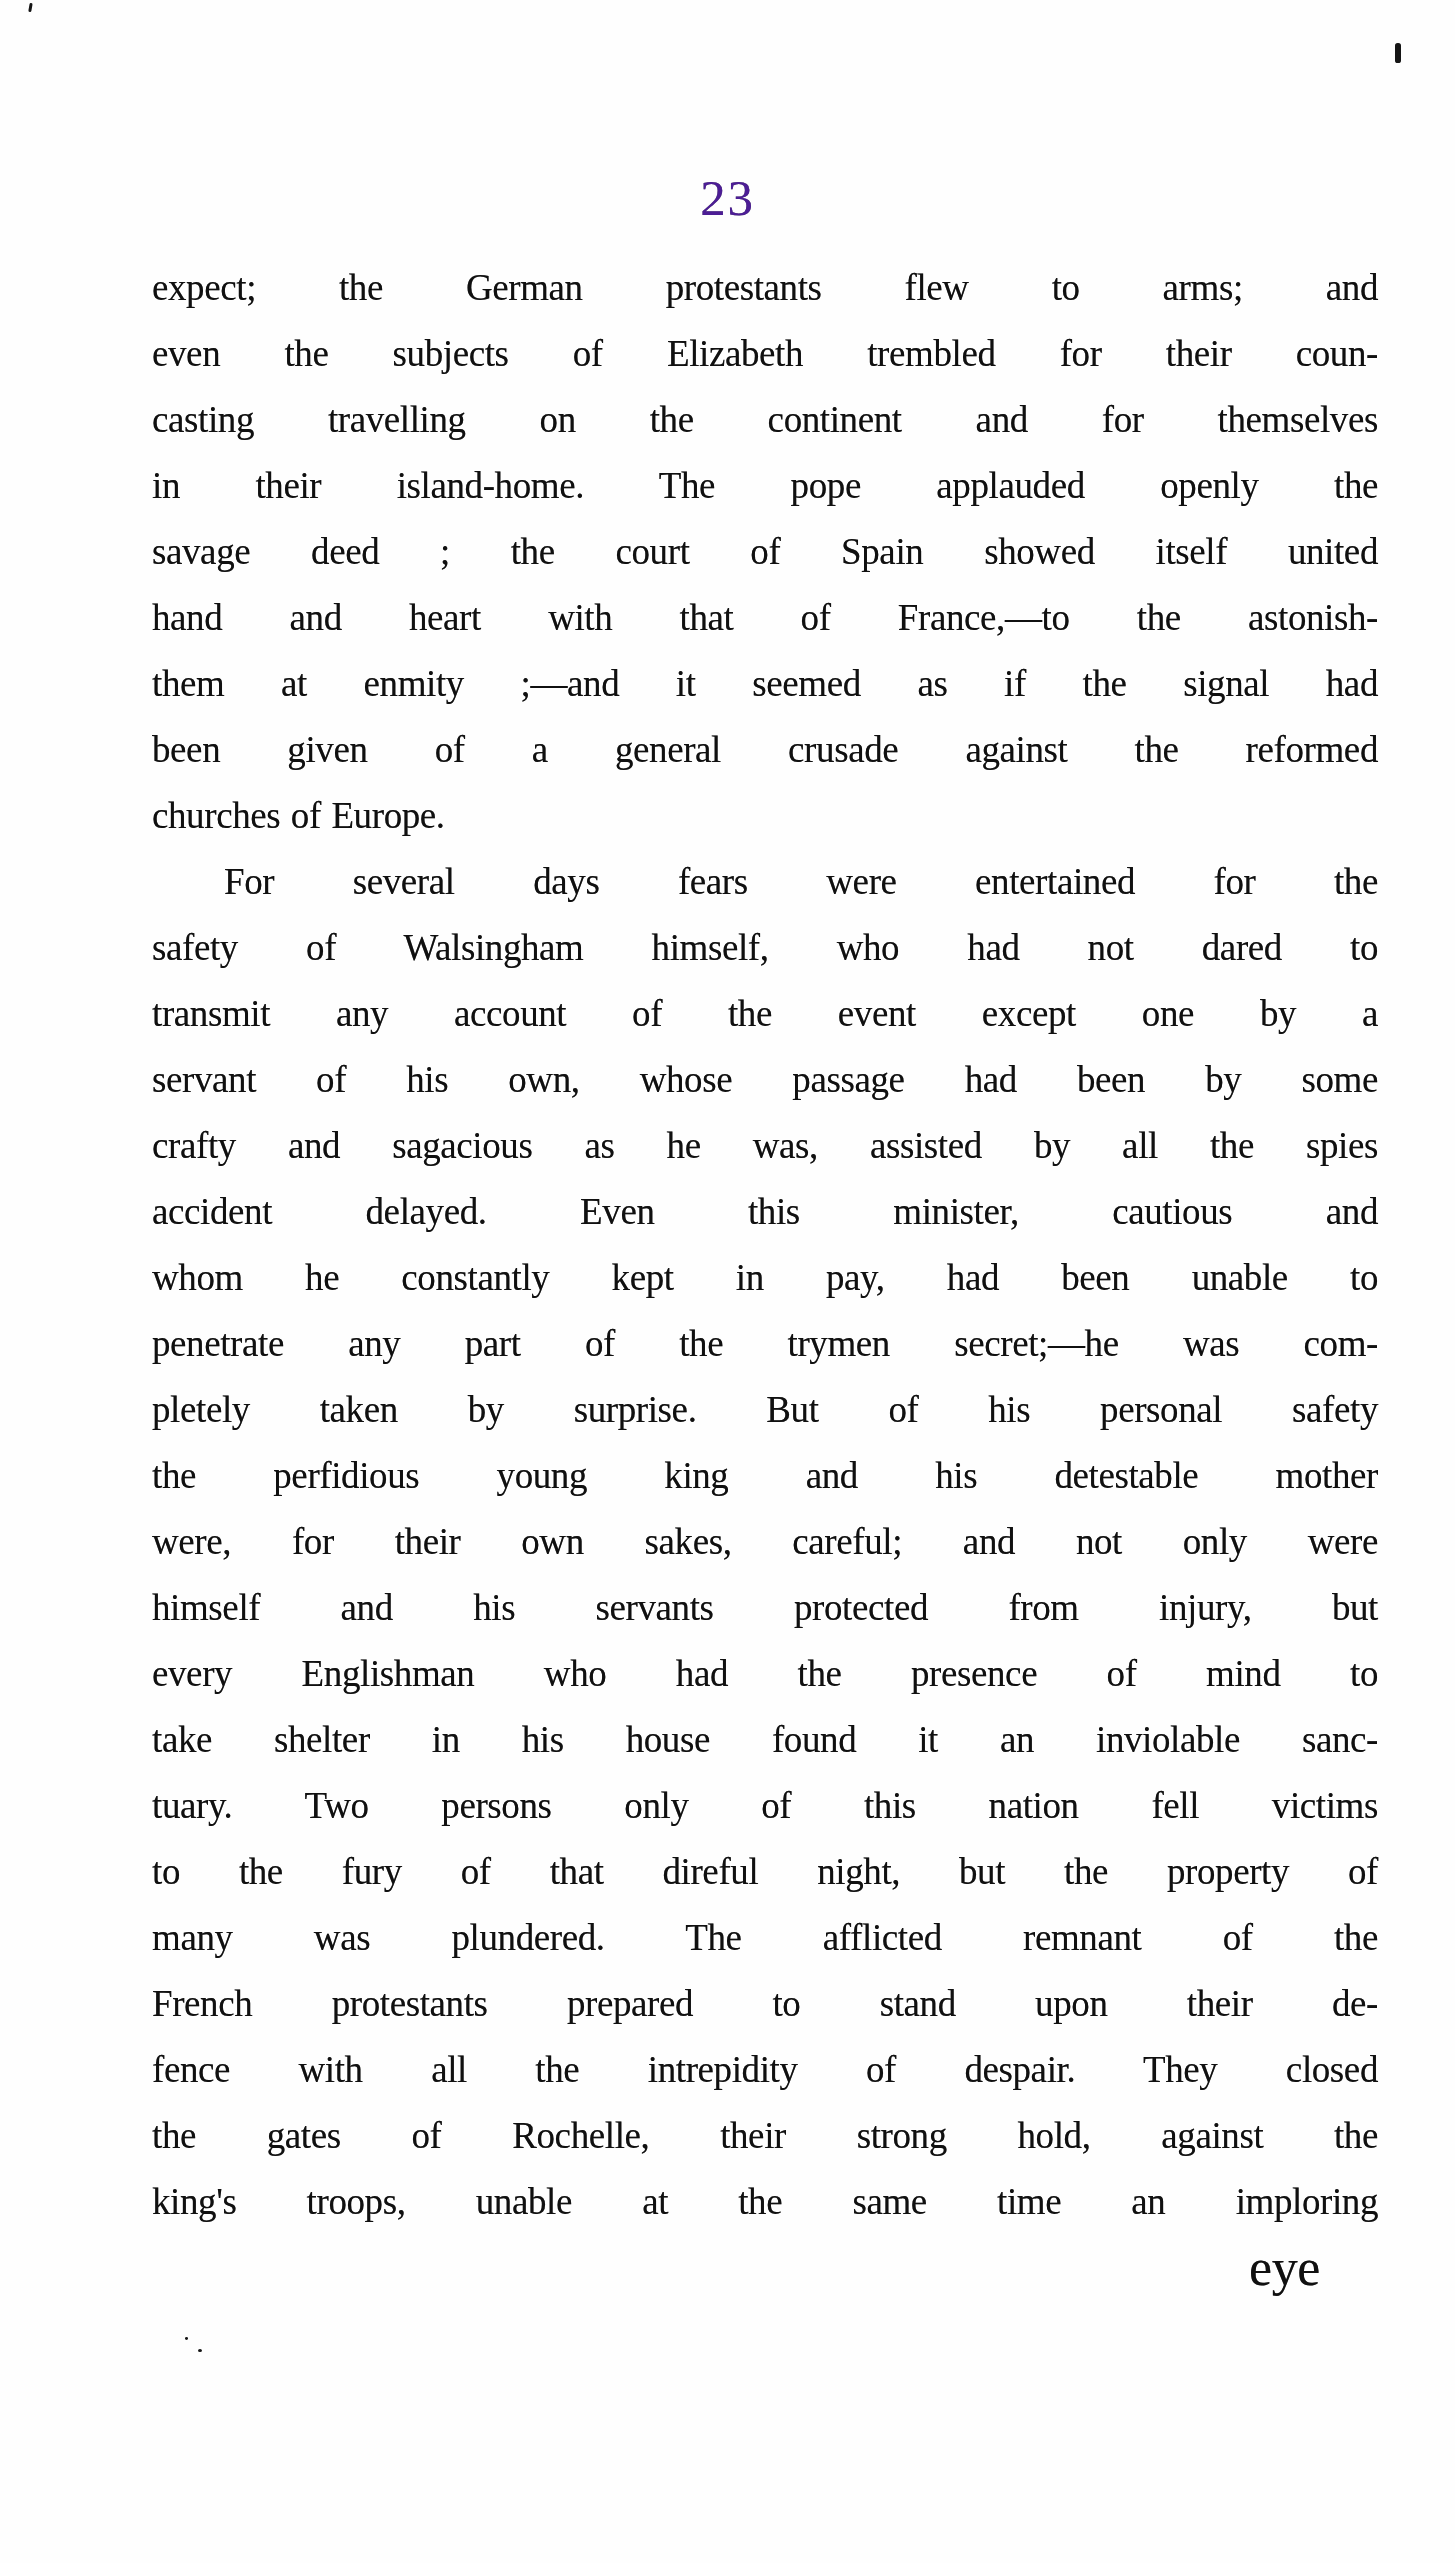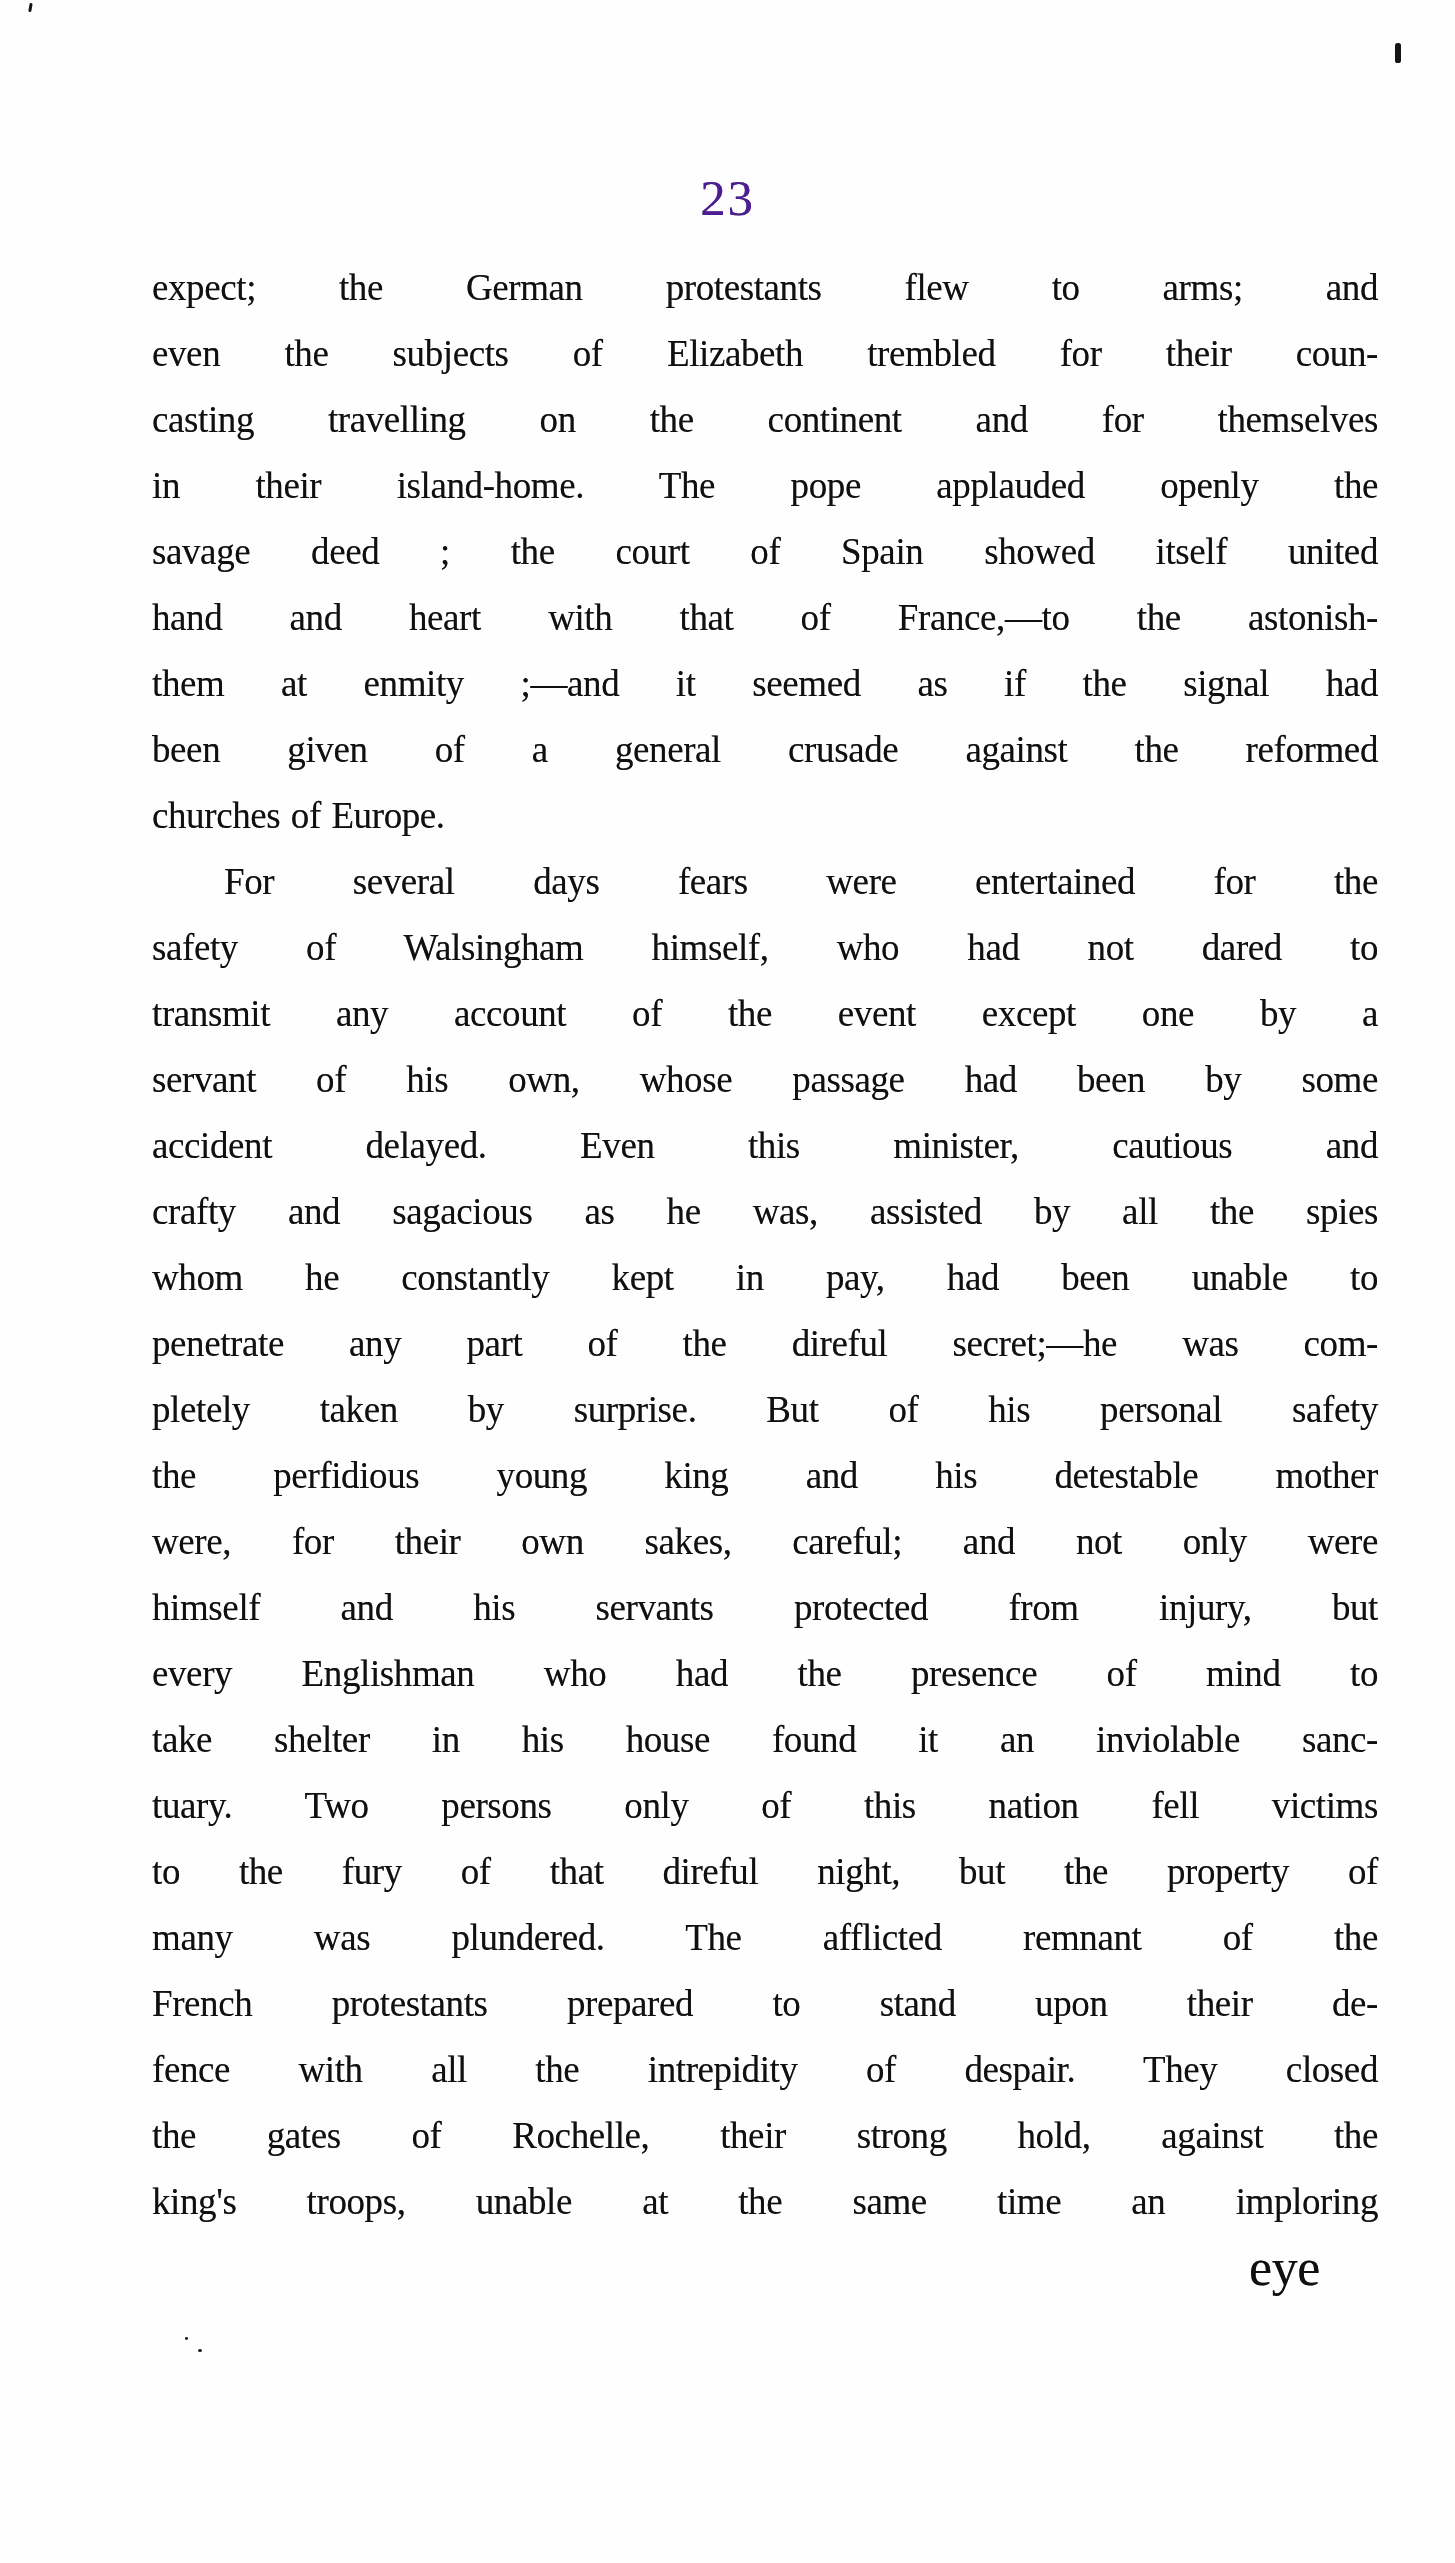--- a/index.html
+++ b/index.html
@@ -99,24 +99,24 @@
       <div class="line">in their island-home. The pope applauded openly the</div>
       <div class="line">savage deed ; the court of Spain showed itself united</div>
       <div class="line">hand and heart with that of France,—to the astonish-</div>
       <div class="line">them at enmity ;—and it seemed as if the signal had</div>
       <div class="line">been given of a general crusade against the reformed</div>
       <div class="line no-just">churches of Europe.</div>
       <div class="line indent">For several days fears were entertained for the</div>
       <div class="line">safety of Walsingham himself, who had not dared to</div>
       <div class="line">transmit any account of the event except one by a</div>
       <div class="line">servant of his own, whose passage had been by some</div>
+      <div class="line">crafty and sagacious as he was, assisted by all the spies</div>
       <div class="line">accident delayed. Even this minister, cautious and</div>
-      <div class="line">crafty and sagacious as he was, assisted by all the spies</div>
       <div class="line">whom he constantly kept in pay, had been unable to</div>
-      <div class="line">penetrate any part of the direful secret;—he was com-</div>
+      <div class="line">penetrate any part of the trymen secret;—he was com-</div>
       <div class="line">pletely taken by surprise. But of his personal safety</div>
       <div class="line">the perfidious young king and his detestable mother</div>
       <div class="line">were, for their own sakes, careful; and not only were</div>
       <div class="line">himself and his servants protected from injury, but</div>
       <div class="line">every Englishman who had the presence of mind to</div>
       <div class="line">take shelter in his house found it an inviolable sanc-</div>
       <div class="line">tuary. Two persons only of this nation fell victims</div>
       <div class="line">to the fury of that direful night, but the property of</div>
       <div class="line">many was plundered. The afflicted remnant of the</div>
       <div class="line">French protestants prepared to stand upon their de-</div>

